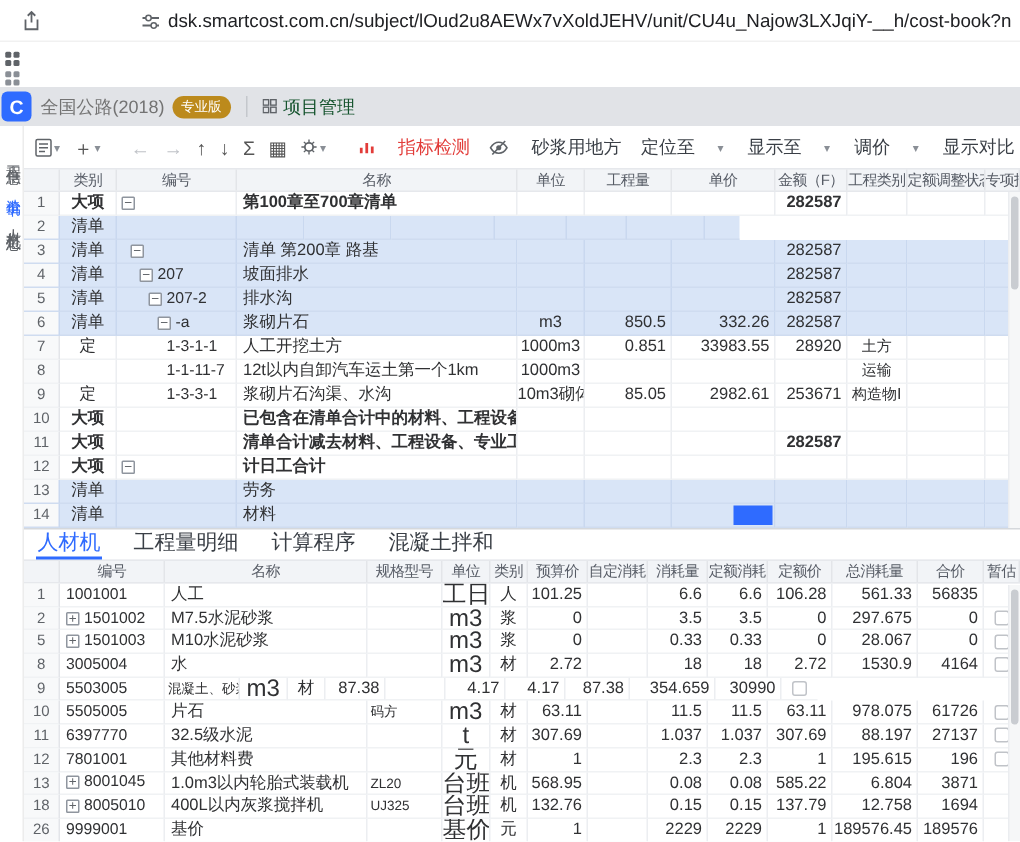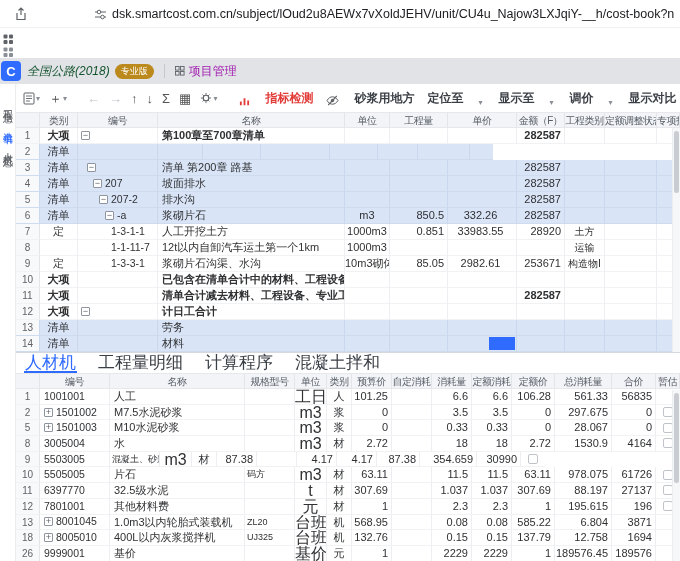--- a/index.html
+++ b/index.html
@@ -14,43 +14,43 @@
     font-size:12.5px;color:#202124;white-space:nowrap;overflow:hidden;}
   .bookmarks-strip{position:absolute;left:0;top:28px;width:680px;height:30px;background:#fff;}
   .bookmarks-strip .gic1{position:absolute;left:3px;top:6px;}
   .bookmarks-strip .gic2{position:absolute;left:3px;top:19px;}
 
   
   .app-bar{position:absolute;left:0;top:58px;width:680px;height:26px;background:#e1e3e7;
     display:flex;align-items:center;}
   .logo{width:20px;height:20px;margin-left:1px;border-radius:4px;background:#2f6bff;color:#fff;
     font-weight:bold;font-size:13px;display:flex;align-items:center;justify-content:center;flex:none;}
-  .product{margin-left:6px;font-size:12px;color:#14532d;white-space:nowrap;font-style:italic;}
+  .product{margin-left:6px;font-size:12px;color:#737373;white-space:nowrap;}
   .badge{margin-left:5px;background:#bc8a1c;color:#fff;font-size:9px;padding:1px 6px;border-radius:8px;white-space:nowrap;}
   .vdiv{width:1px;height:14px;background:#c4c7cc;margin:0 10px;}
-  .pm{display:flex;align-items:center;gap:4px;font-size:12px;color:#a21caf;cursor:default;white-space:nowrap;}
+  .pm{display:flex;align-items:center;gap:4px;font-size:12px;color:#14532d;cursor:default;white-space:nowrap;}
   .doc-tab{margin-left:14px;height:26px;width:122px;padding:0 8px;background:#c9cdd3;border-radius:6px 6px 0 0;
     display:flex;align-items:center;gap:6px;font-size:12px;color:#2b2f36;}
   .doc-tab .close{margin-left:auto;color:#5f6368;font-size:13px;line-height:13px;}
 
   
   #rail{position:absolute;left:0;top:84px;bottom:0;width:16px;background:#fff;border-right:1px solid #ececec;
     display:flex;flex-direction:column;align-items:center;}
   .rail-item{writing-mode:vertical-lr;text-orientation:upright;font-size:10px;color:#5f6368;
     margin-top:18px;letter-spacing:1px;}
   .rail-item.active{color:#2f6bff;}
 
   
   #toolbar{position:absolute;left:16px;top:84px;width:664px;height:28px;background:#fff;
     display:flex;align-items:center;padding-left:6px;gap:7px;font-size:12px;color:#3a3f46;}
   .tb-ic{display:flex;align-items:center;gap:1px;color:#555;font-size:13px;line-height:13px;padding:0 1px;}
   .tb-ic.dis{color:#c0c3c8;}
   .caret{font-size:8px;color:#8a8f96;}
   .tb-sep{width:1px;height:15px;background:#e6e8ec;margin:0 2px;}
-  .tb-btn{display:flex;align-items:flex-end;gap:15px;padding:0 3px;white-space:nowrap;cursor:default;font-weight:bold;}
+  .tb-btn{display:flex;align-items:center;gap:15px;padding:0 3px;white-space:nowrap;cursor:default;}
   .tb-btn.red{color:#e23c39;}
   .tb-dd-wrap{display:flex;align-items:center;gap:10px;}
 
   
   .grid-header{display:flex;height:16px;background:#f2f4f7;border-top:1px solid #e6e8ec;border-bottom:1px solid #e6e8ec;}
   .hcell{height:100%;line-height:15px;font-size:10px;letter-spacing:-0.5px;color:#575c66;
     text-align:center;border-right:1px solid #e3e5e9;overflow:hidden;white-space:nowrap;flex:none;}
   .hcell.hnum{background:#f2f4f7;}
   .grow,.brow{display:flex;flex:none;}
   .cell{height:100%;border-right:1px solid #eceef1;border-bottom:1px solid #f0f2f4;
@@ -66,31 +66,31 @@
   .grow{height:16px;line-height:15px;}
   .grow.shaded .cell{background:#d9e5f7;border-right-color:#c9d8ef;border-bottom-color:#cfdcf0;}
   .grow.shaded .numcol{background:#f8f9fa;}
   .grow.boldrow .c-name,.grow.boldrow .c-amt,.grow.boldrow .c-type{font-weight:bold;}
   .c-num{width:24px;}
   .c-type{width:38px;text-align:center;}
   .c-code{width:80px;display:flex;align-items:center;}
   .c-name{width:187px;padding-left:4px;}
   .c-unit{width:45px;text-align:center;}
   .c-qty{width:58px;}
-  .c-price{width:69px;position:relative;text-align:center;}
+  .c-price{width:69px;position:relative;}
   .c-amt{width:48px;}
   .c-cls{width:40px;text-align:center;font-size:10px;}
   .c-status{width:52px;}
   .c-extra{width:23px;border-right:none;}
   .selfill{position:absolute;right:1px;top:1px;width:26px;height:13px;background:#2f6bff;}
 
   
   #bottom-panel{position:absolute;left:16px;top:352px;width:664px;height:209px;background:#fff;
     border-top:1px solid #d5d8dc;overflow:hidden;}
-  .bp-tabs{height:20px;display:flex;align-items:center;gap:20px;padding-left:8px;font-size:17px;color:#3a3f46;}
+  .bp-tabs{height:20px;display:flex;align-items:center;gap:20px;padding-left:8px;font-size:14px;color:#3a3f46;}
   .bp-tab{height:100%;display:flex;align-items:center;border-bottom:2px solid transparent;padding:0 1px;}
   .bp-tab.active{color:#2f6bff;border-bottom-color:#2f6bff;}
   .brow{height:15.7px;line-height:15px;}
   .b-num{width:24px;}
   .b-code{width:70px;display:flex;align-items:center;padding-left:4px;}
   .b-name{width:135px;padding-left:4px;}
   .b-spec{width:50px;font-size:9px;padding-left:2px;}
   .b-unit{width:32px;text-align:center;font-size:16px;}
   .b-type{width:25px;text-align:center;}
   .b-budget{width:40px;}

